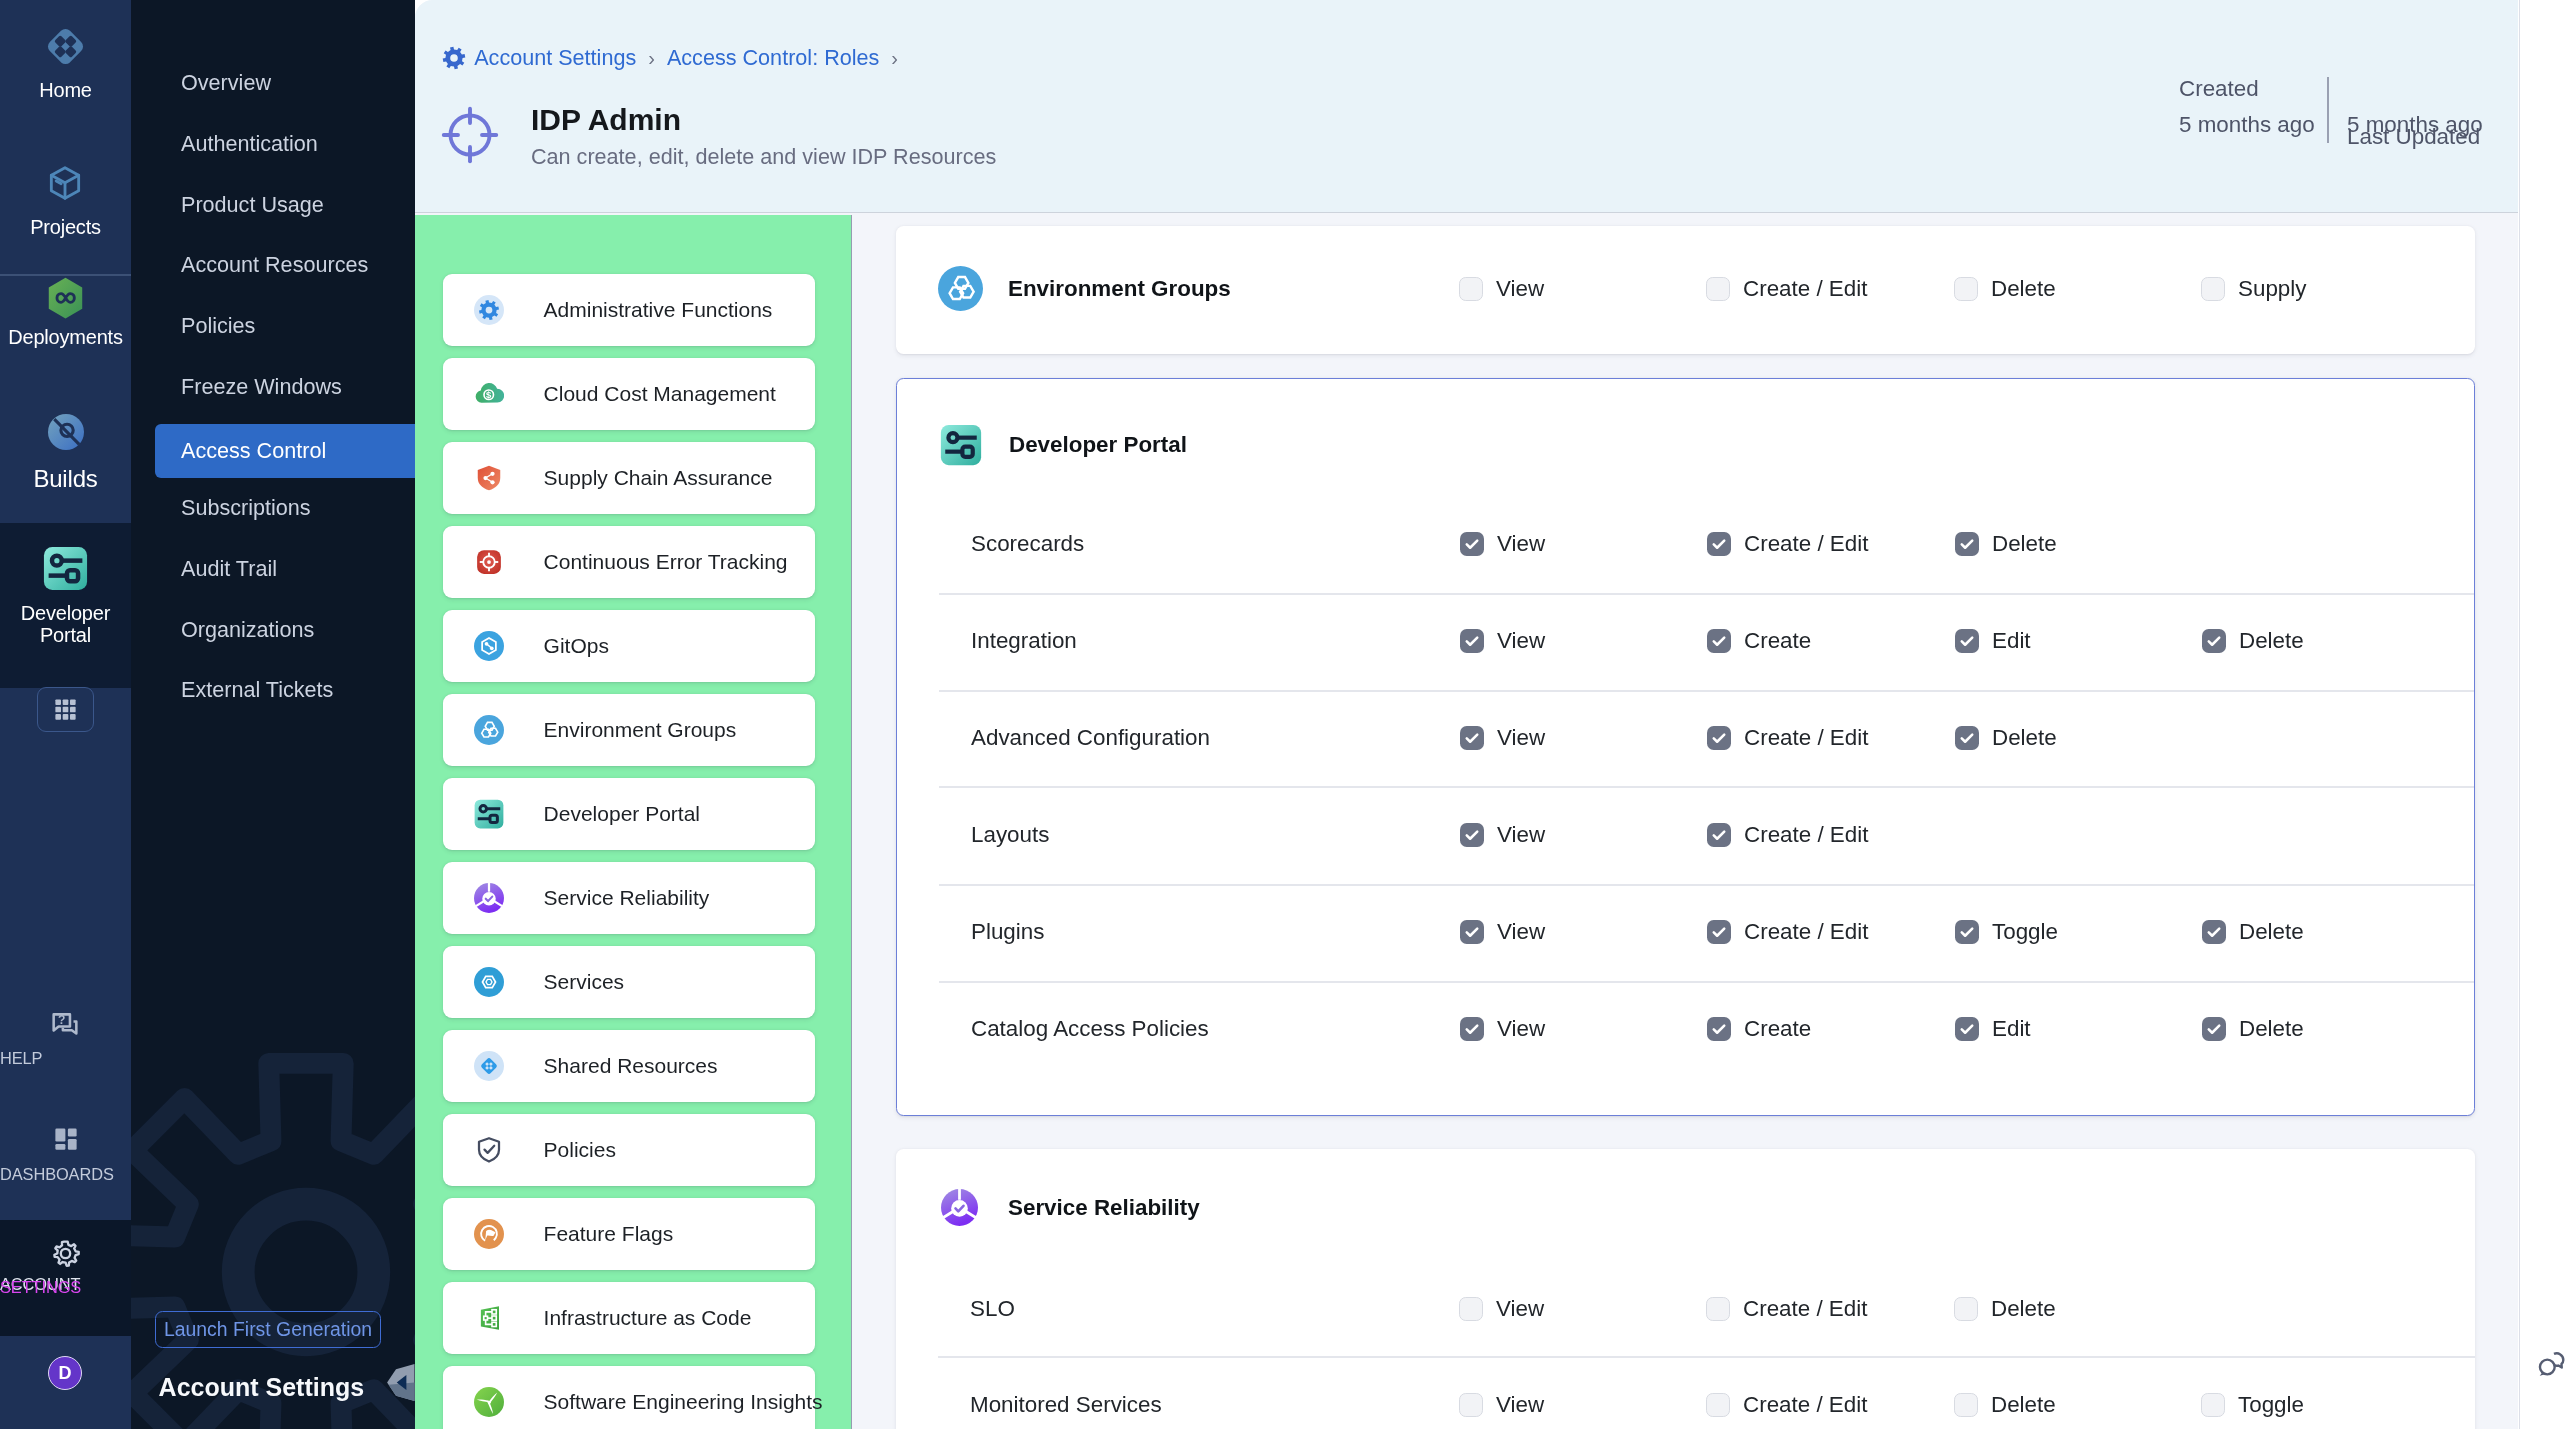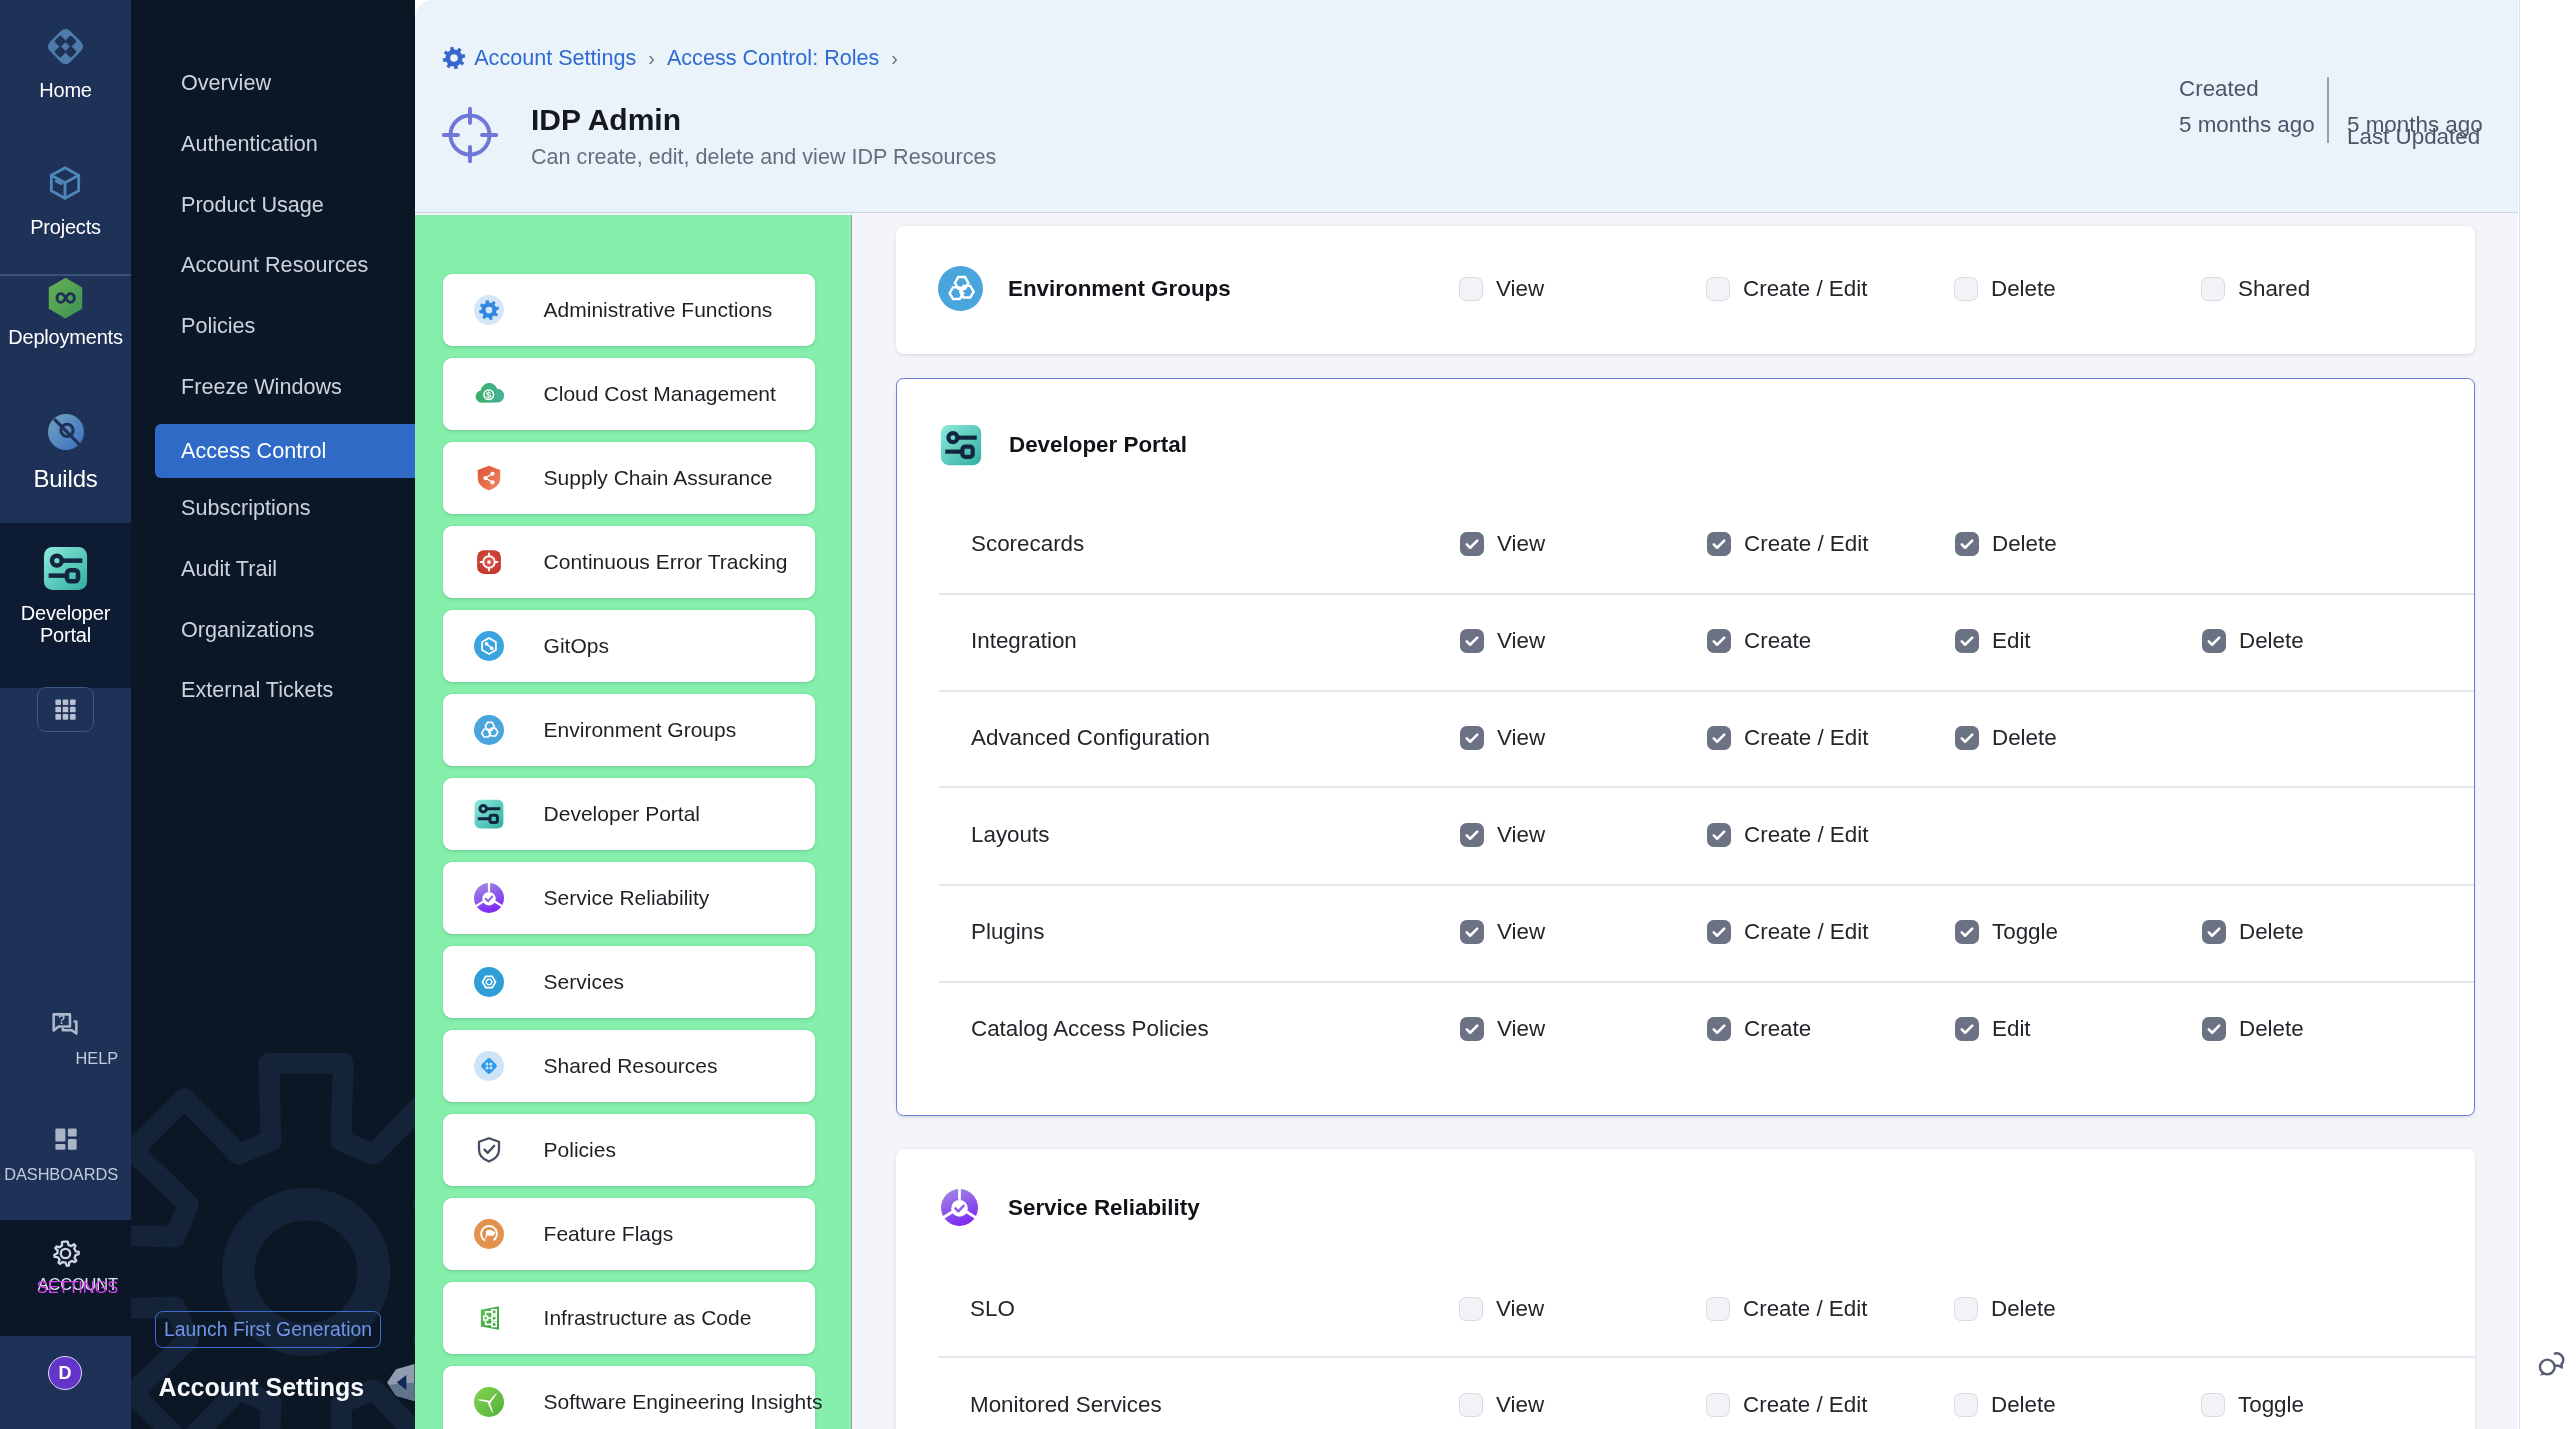--- a/index.html
+++ b/index.html
@@ -5,21 +5,21 @@
 * { margin:0; padding:0; box-sizing:border-box; }
 html,body { width:2576px; height:1430px; overflow:hidden; }
 body { font-family:"Liberation Sans", sans-serif; background:#ffffff; position:relative; }
 .abs { position:absolute; }
 #rail { position:absolute; left:0; top:0; width:131px; height:1430px; background:#1e3156; }
 #col2 { position:absolute; left:131px; top:0; width:284px; height:1430px; background:#0c1726; overflow:hidden; }
 #main { position:absolute; left:415px; top:0; width:2103px; height:1430px; background:#f3f5fa; border-top-left-radius:18px; overflow:hidden; }
 #hdr { position:absolute; left:0; top:0; width:2103px; height:213px; background:#e9f3f9; border-bottom:1.5px solid #cdd3dc; }
 #midcol { position:absolute; left:0; top:215px; width:437px; height:1215px; background:#86efac; border-right:1.5px solid #969cb0; }
 .railtxt { position:absolute; width:131px; text-align:center; color:#eef1f6; font-size:20px; letter-spacing:-0.2px; }
-.railsm { position:absolute; width:118px; text-align:right; color:#c3cbdb; font-size:16.4px; letter-spacing:-0.1px; }
+.railsm { position:absolute; width:118px; text-align:left; color:#c3cbdb; font-size:16.4px; letter-spacing:-0.1px; }
 .sep { position:absolute; left:0; width:131px; height:1.5px; background:#3c5176; }
 .m-item { position:absolute; left:50px; color:#ccd3e0; font-size:21.6px; white-space:nowrap; }
 .card { position:absolute; left:27.6px; width:372px; height:72px; background:#ffffff; border-radius:9px;
         box-shadow:0 1.5px 4.5px rgba(40,41,61,.10), 0 0.7px 1.5px rgba(40,41,61,.08); }
 .card .ic { position:absolute; left:31px; top:21px; width:30px; height:30px; }
 .card .lb { position:absolute; left:101px; top:0; height:72px; line-height:72px; font-size:21px; color:#1d2126; white-space:nowrap; }
 .rcard { position:absolute; left:43px; width:1579px; background:#ffffff; border-radius:7.5px;
          box-shadow:0 1.5px 4.5px rgba(40,41,61,.08), 0 0.7px 1.5px rgba(40,41,61,.06); }
 .rowlabel { position:absolute; left:74px; font-size:22.4px; color:#22262b; white-space:nowrap; transform:translateY(-50%); }
 .hdrlabel { position:absolute; left:112px; font-size:22.4px; font-weight:700; color:#101418; white-space:nowrap; transform:translateY(-50%); }
@@ -379,21 +379,21 @@
         <path d="M8 11.4 L11.6 11.4 L13.4 14.5 L11.6 17.6 L8 17.6 L6.2 14.5 Z" fill="none" stroke="#ffffff" stroke-width="1.3"></path>
       </svg>
       <div class="hdrlabel" style="top:63px;">Environment Groups</div>
       <div class="cb off" style="left:563px; top:63px;"></div>
         <div class="cblb" style="left:600px; top:63px;">View</div>
       <div class="cb off" style="left:810px; top:63px;"></div>
         <div class="cblb" style="left:847px; top:63px;">Create / Edit</div>
       <div class="cb off" style="left:1058px; top:63px;"></div>
         <div class="cblb" style="left:1095px; top:63px;">Delete</div>
       <div class="cb off" style="left:1305px; top:63px;"></div>
-        <div class="cblb" style="left:1342px; top:63px;">Shared</div>
+        <div class="cblb" style="left:1342px; top:63px;">Supply</div>
     </div>
 
     <div class="rcard" style="top:163px; height:738px; border:1.5px solid #6c7fd8;">
       <svg class="abs" style="left:43px; top:45px;" width="42" height="42" viewBox="0 0 24 24">
         <rect x="0.5" y="0.5" width="23" height="23" rx="4.5" fill="url(#gdp2)"></rect>
         <defs>
             <linearGradient id="gdp2" x1="0" y1="0" x2="1" y2="1">
               <stop offset="0" stop-color="#8eeadd"></stop>
               <stop offset="1" stop-color="#2fae9e"></stop>
             </linearGradient>

